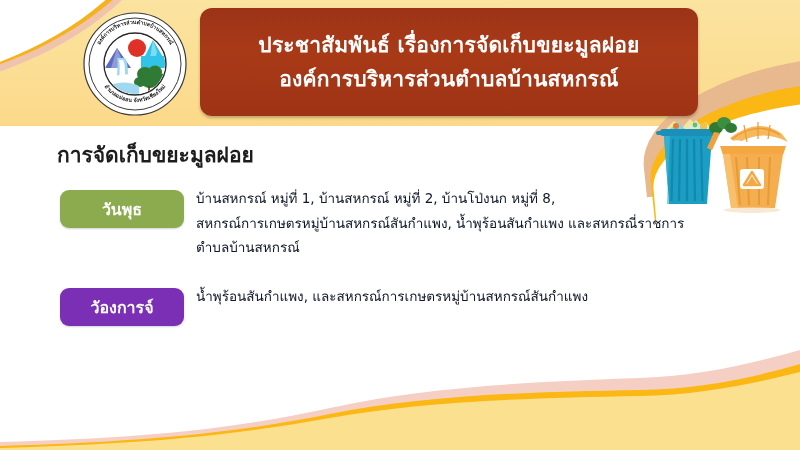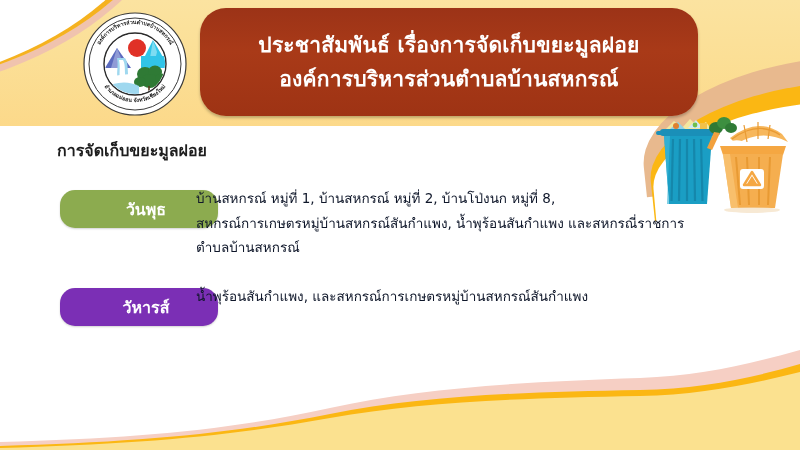--- a/index.html
+++ b/index.html
@@ -94,61 +94,60 @@
     left: 83px; top: 12px;
     width: 104px; height: 104px;
   }
 
   
   .banner {
     position: absolute;
     left: 200px; top: 8px;
     width: 498px; height: 108px;
     background: linear-gradient(180deg, #9c3317 0%, #a93a18 40%, #9e3314 100%);
-    border-radius: 26px;
+    border-radius: 12px;
     display: flex;
     flex-direction: column;
     align-items: center;
     justify-content: center;
     box-shadow: 0 2px 3px rgba(0,0,0,0.25);
   }
   .banner-line {
     color: #ffffff;
     font-size: 21px;
     font-weight: bold;
     line-height: 1.62;
     letter-spacing: 0.2px;
     white-space: nowrap;
   }
 
   
   .heading {
     position: absolute;
     left: 57px; top: 138px;
-    font-size: 16px;
+    font-size: 21px;
     font-weight: bold;
     color: #1d1d1d;
   }
 
   .row { position: absolute; }
   .row-wed { left: 60px; top: 190px; }
   .row-sat { left: 60px; top: 288px; }
 
   .badge {
-    width: 144px;
+    width: 124px;
     height: 38px;
-    border-radius: 15px;
+    border-radius: 9px;
     display: flex;
     align-items: center;
     justify-content: center;
     color: #ffffff;
     font-size: 16px;
     font-weight: bold;
     box-shadow: 0 1px 2px rgba(0,0,0,0.18);
-    padding-left: 14px;
   }
   .badge-wed { background: #8cab4f; }
   .badge-sat { background: #7b2fb5; }
 
   .para {
     position: absolute;
     color: #0f172a;
     font-size: 13.5px;
     line-height: 1.82;
   }
@@ -303,21 +302,21 @@
   <div class="row row-wed">
     <div class="badge badge-wed">วันพุธ</div>
   </div>
   <div class="para para-wed">
     <div>บ้านสหกรณ์ หมู่ที่ 1, บ้านสหกรณ์ หมู่ที่ 2, บ้านโป่งนก หมู่ที่ 8,</div>
     <div>สหกรณ์การเกษตรหมู่บ้านสหกรณ์สันกำแพง, น้ำพุร้อนสันกำแพง และสหกรณี่ราชการ</div>
     <div>ตำบลบ้านสหกรณ์</div>
   </div>
 
   <div class="row row-sat">
-    <div class="badge badge-sat">วัหารส์</div>
+    <div class="badge badge-sat">วัองการจ์</div>
   </div>
   <div class="para para-sat">
     <div>น้ำพุร้อนสันกำแพง, และสหกรณ์การเกษตรหมู่บ้านสหกรณ์สันกำแพง</div>
   </div>
 
   <div class="wave" style="top:338px;">
     <svg width="800" height="112" viewBox="0 0 800 112" preserveAspectRatio="none">
       <path d="M 0,104 C 140,100 230,92 330,70 C 420,50 520,44 640,40 C 700,38 750,26 800,12 L 800,112 L 0,112 Z" fill="#f6cfc4"></path>
     </svg>
   </div>

